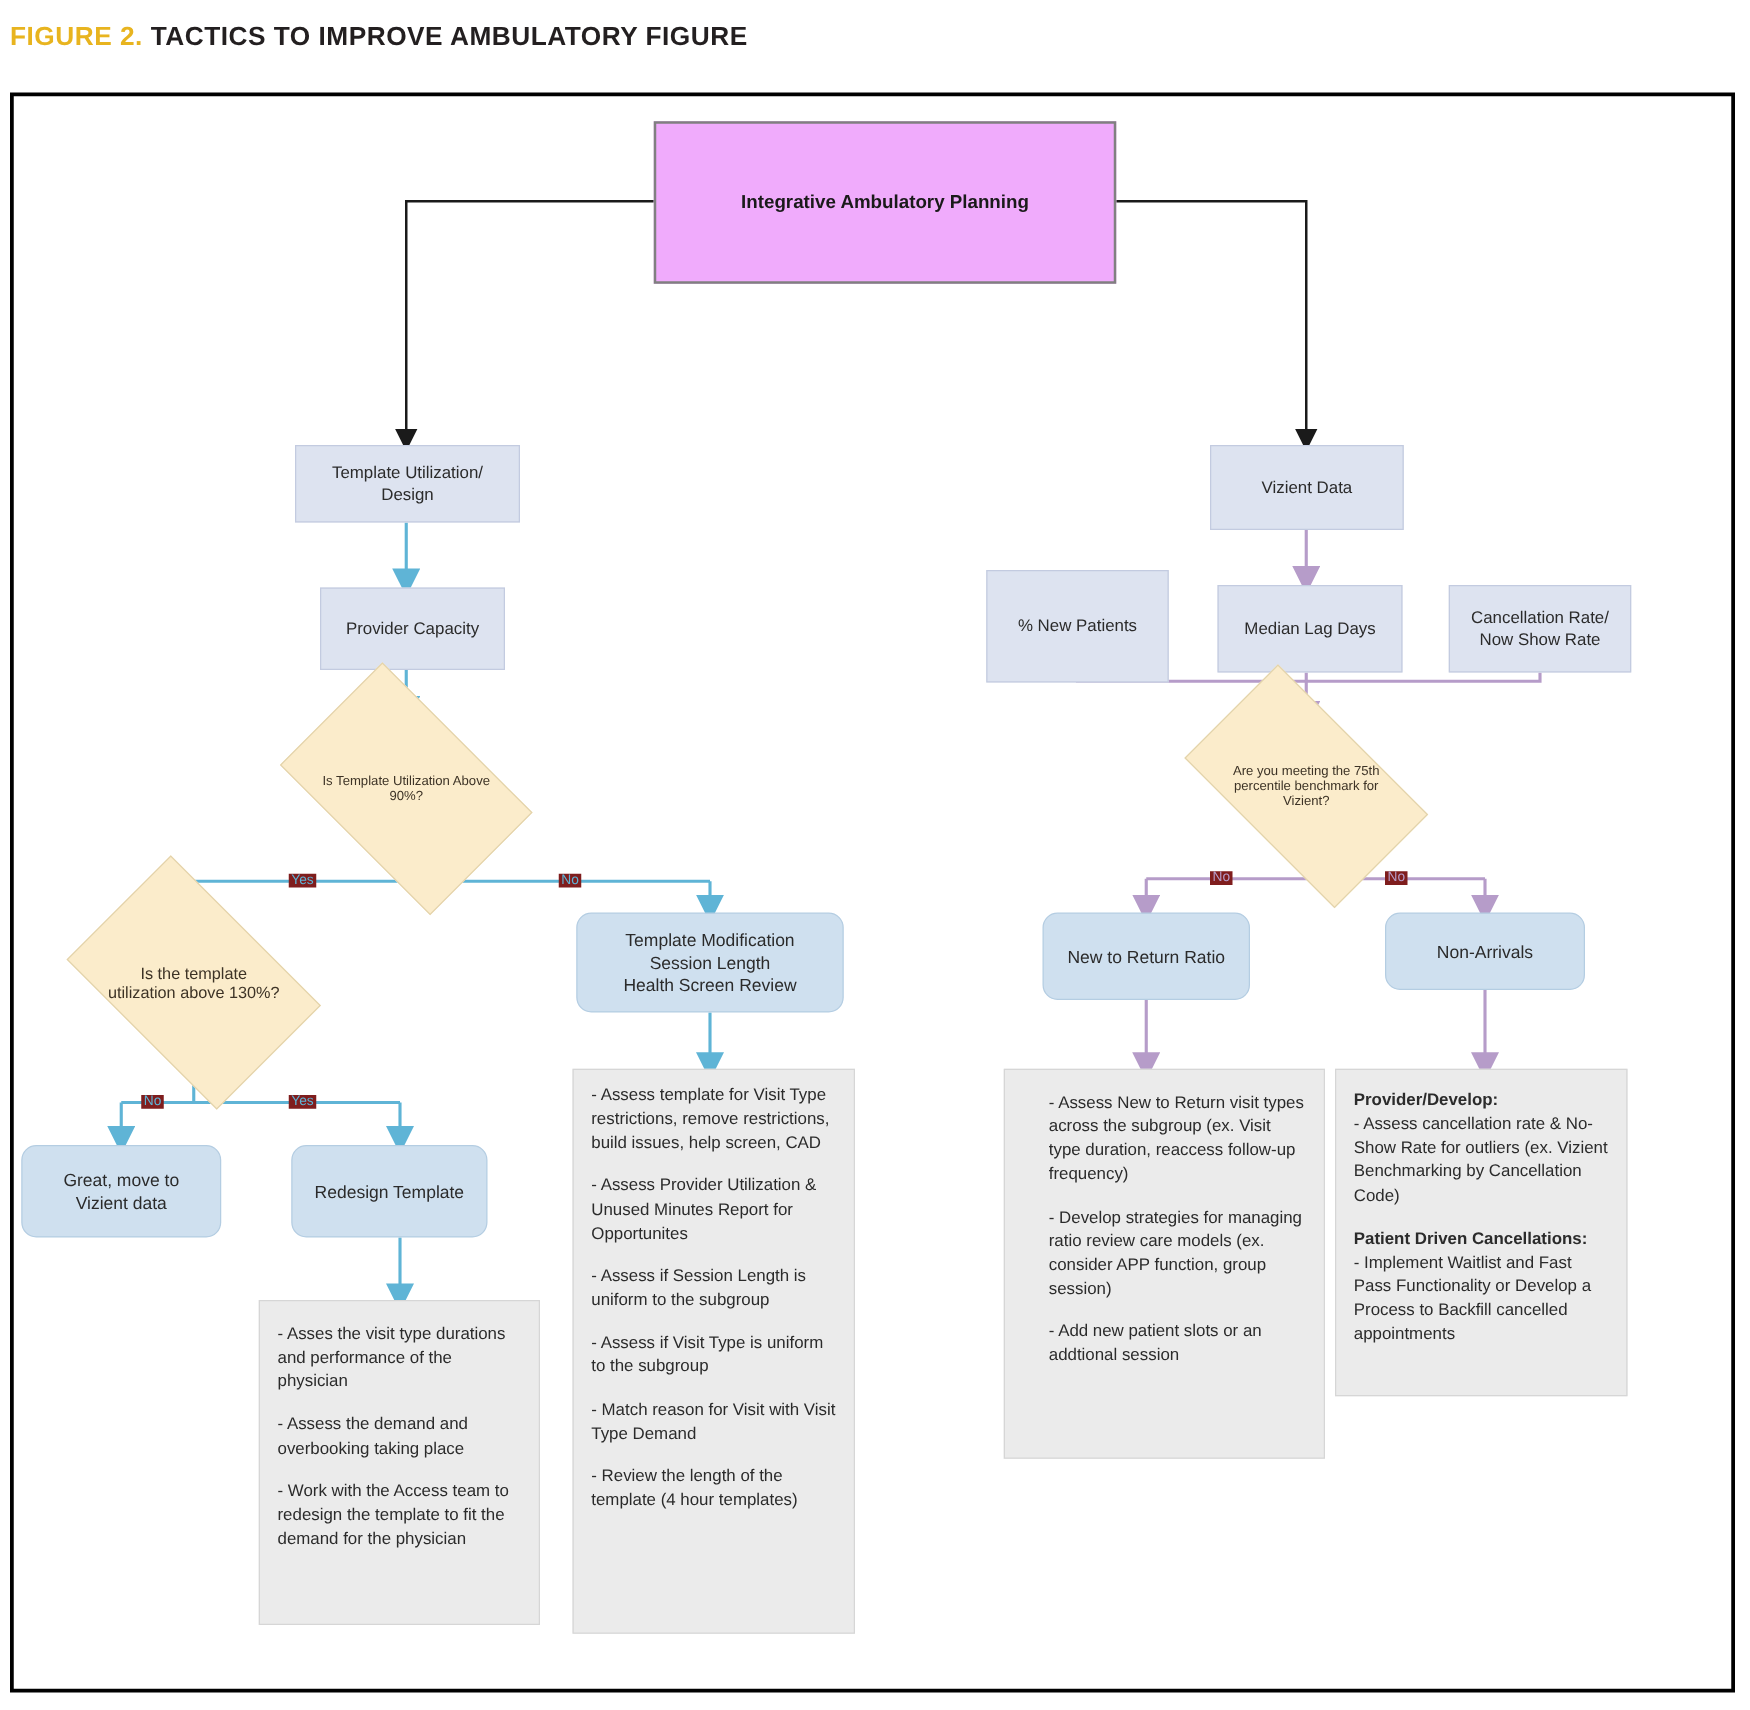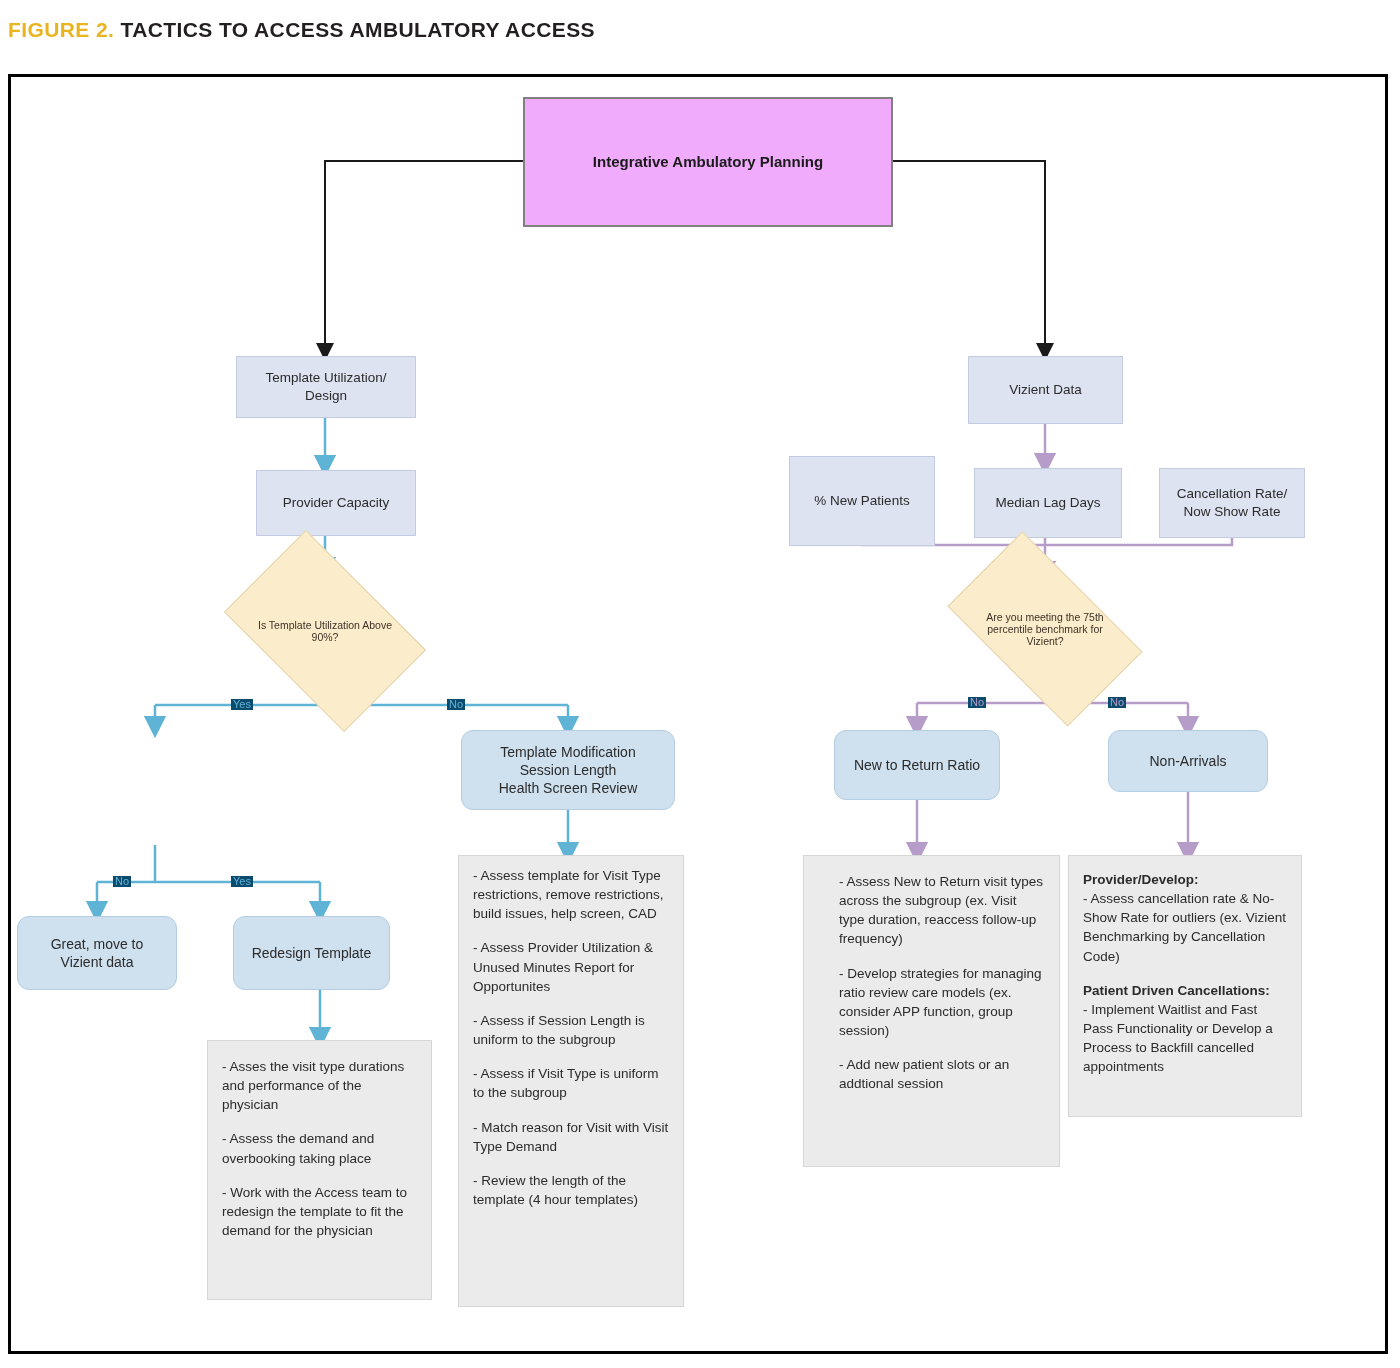--- a/index.html
+++ b/index.html
@@ -134,35 +134,35 @@
     color: #2b2b2b;
   }
   .n-panel p { margin: 0 0 15px 0; }
   .n-panel p:last-child { margin-bottom: 0; }
   .n-panel p.bold-head { font-weight: bold; margin-bottom: 0; }
 
   
   .elabel {
     position: absolute;
     font-size: 11px;
-    background: #0c4a6e;
+    background: #7f1d1d;
     padding: 0 2px;
     line-height: 1;
   }
   .elabel.blue { color: #5fb4d6; }
   .elabel.purple { color: #b69cc9; }
 </style>
 </head>
 <body>
 
 <div id="page">
 
   <div id="fig-title">
     <span class="fignum">FIGURE 2.</span>
-    <span class="figtext">TACTICS TO ACCESS AMBULATORY ACCESS</span>
+    <span class="figtext">TACTICS TO IMPROVE AMBULATORY FIGURE</span>
   </div>
 
   <div id="frame"></div>
 
   <div id="canvas">
 
     <svg id="wires" viewBox="0 0 1400 1368">
       <defs>
         <marker id="ah-black" markerWidth="9" markerHeight="9" refX="4.5" refY="4.5" orient="auto">
           <path d="M0,0 L9,4.5 L0,9 z" fill="#1a1a1a"></path>
@@ -212,30 +212,35 @@
 
     <div class="node n-root" style="left:523px; top:97px; width:370px; height:130px;">
       <span class="label">Integrative Ambulatory Planning</span>
     </div>
 
     <div class="node n-rect" style="left:236px; top:356px; width:180px; height:62px;">
       <span class="label">Template Utilization/
 Design</span>
     </div>
 
-    <div class="node n-rect" style="left:256px; top:470px; width:160px; height:66px;">
+    <div class="node n-rect" style="left:256px; top:470px; width:148px; height:66px;">
       <span class="label">Provider Capacity</span>
     </div>
 
     <div class="n-diamond" style="left:240px; top:573px; width:170px; height:116px; font-size:10.5px;">
       <div class="dshape"></div>
       <div class="dlabel">Is Template Utilization Above
 90%?</div>
     </div>
 
+    <div class="n-diamond" style="left:70px; top:727px; width:170px; height:118px; font-size:13px;">
+      <div class="dshape"></div>
+      <div class="dlabel">Is the template
+utilization above 130%?</div>
+    </div>
 
     <div class="node n-round" style="left:461px; top:730px; width:214px; height:80px;">
       <span class="label">Template Modification
 Session Length
 Health Screen Review</span>
     </div>
 
     <div class="node n-round" style="left:17px; top:916px; width:160px; height:74px;">
       <span class="label">Great, move to
 Vizient data</span>

